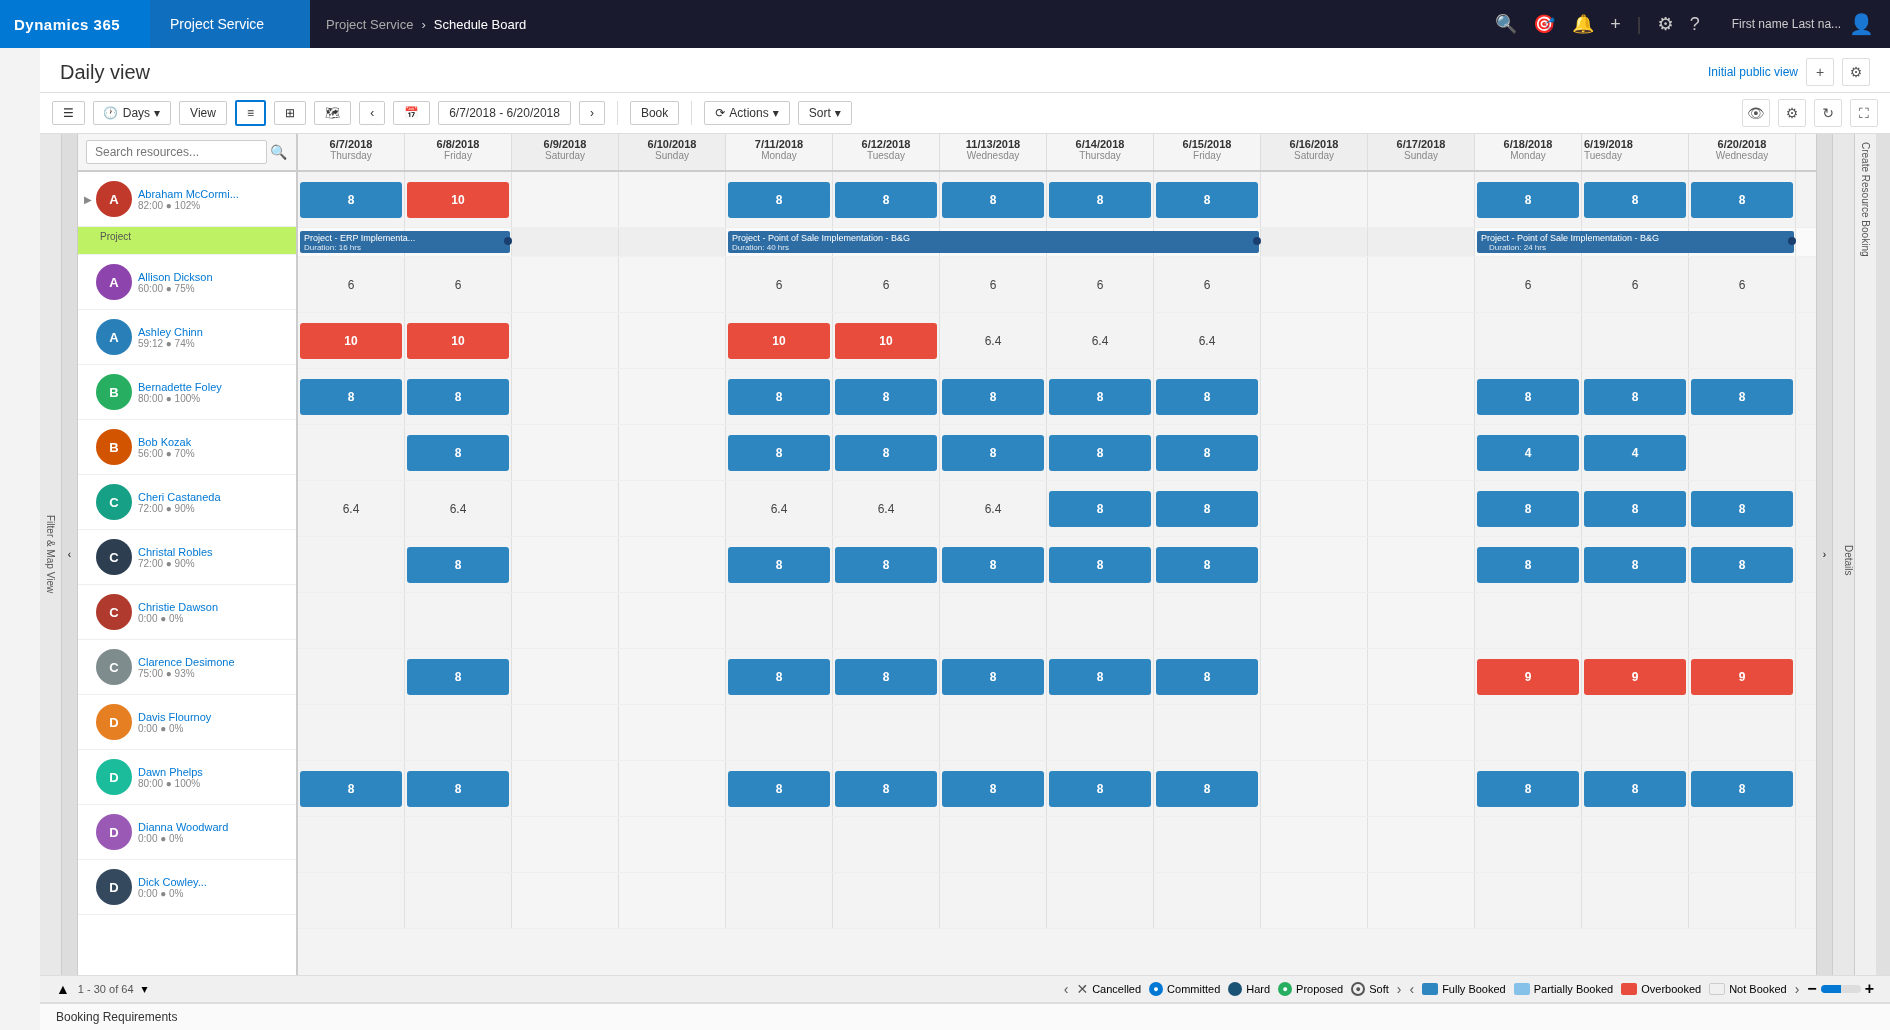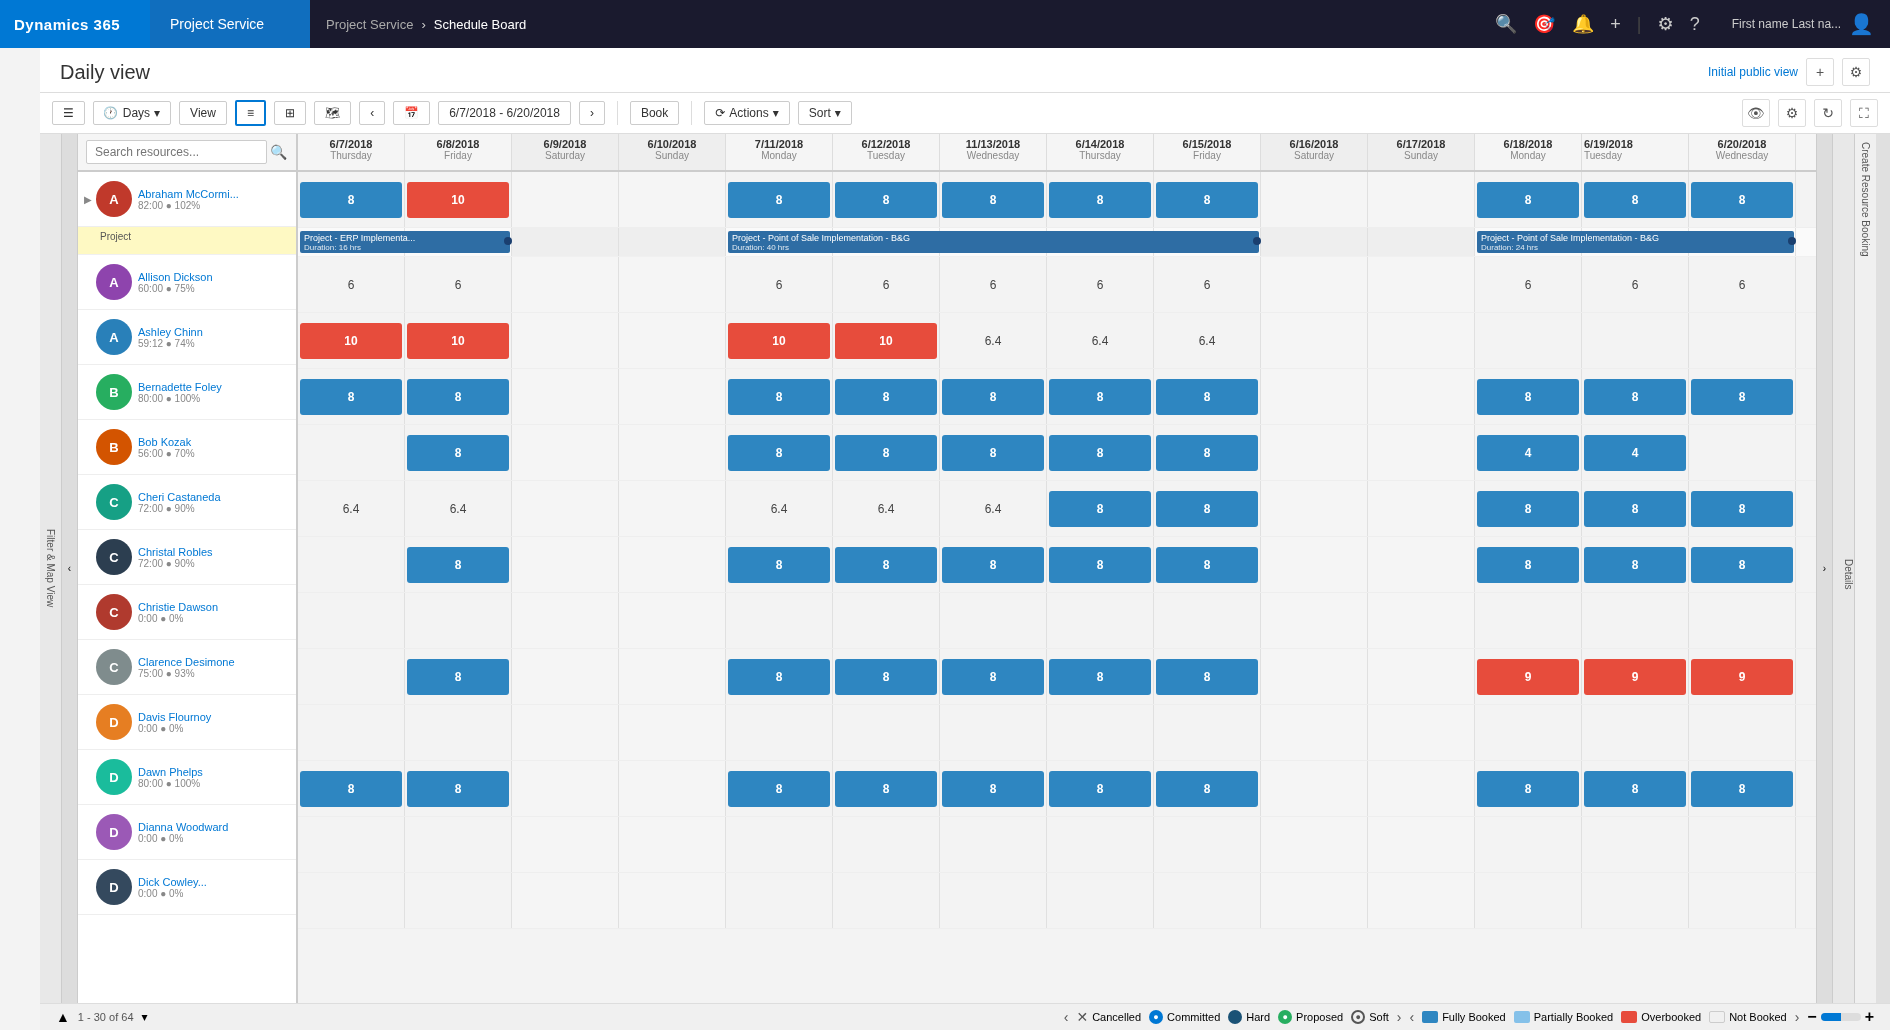--- a/index.html
+++ b/index.html
@@ -302,21 +302,21 @@
 
         <div style="width:220px;flex-shrink:0;border-right:2px solid #ccc;overflow-y:hidden;background:white;" id="resource-list">
         <div style="display: flex; align-items: center; padding: 4px 6px; border-bottom: 1px solid rgb(238, 238, 238); background: white; min-height: 55px; cursor: pointer;">
     <span style="font-size:10px;color:#888;margin-right:2px;width:10px;">▶</span>
     <div style="width:36px;height:36px;border-radius:50%;background:#c0392b;flex-shrink:0;margin-right:6px;display:flex;align-items:center;justify-content:center;color:white;font-size:13px;font-weight:600;">A</div>
     <div>
       <div style="font-size:11px;color:#0078d4;font-weight:500;">Abraham McCormi...</div>
       <div style="font-size:10px;color:#888;">82:00 ● 102%</div>
     </div>
   </div>
-            <div style="display: flex; align-items: center; padding: 2px 6px 10px 22px; border-bottom: 1px solid rgb(240, 240, 240); background: #fef9c3; min-height: 28px;">
+            <div style="display: flex; align-items: center; padding: 2px 6px 10px 22px; border-bottom: 1px solid rgb(240, 240, 240); background: #bef264; min-height: 28px;">
               <span style="font-size:10px;color:#555;">Project</span>
             </div>
             <div style="display: flex; align-items: center; padding: 4px 6px; border-bottom: 1px solid rgb(238, 238, 238); background: white; min-height: 55px; cursor: pointer;">
     <span style="font-size:10px;color:#888;margin-right:2px;width:10px;"></span>
     <div style="width:36px;height:36px;border-radius:50%;background:#8e44ad;flex-shrink:0;margin-right:6px;display:flex;align-items:center;justify-content:center;color:white;font-size:13px;font-weight:600;">A</div>
     <div>
       <div style="font-size:11px;color:#0078d4;font-weight:500;">Allison Dickson</div>
       <div style="font-size:10px;color:#888;">60:00 ● 75%</div>
     </div>
   </div>
@@ -467,21 +467,21 @@
                 <div style="font-size:8px;opacity:0.85;">Duration: 16 hrs</div>
               </div>
               <div style="position: absolute; left: 206px; top: 9px; width: 8px; height: 8px; background: rgb(26, 63, 111); border-radius: 50%; z-index: 6;"></div>
               <div style="position: absolute; left: 430px; top: 3px; width: 531px; height: 22px; background: rgb(46, 109, 164); color: white; font-size: 9px; padding: 1px 4px; border-radius: 2px; overflow: hidden; white-space: nowrap; z-index: 5; display: flex; flex-direction: column; justify-content: center;">
                 <div>Project - Point of Sale Implementation - B&amp;G</div>
                 <div style="font-size:8px;opacity:0.85;">Duration: 40 hrs</div>
               </div>
               <div style="position: absolute; left: 955px; top: 9px; width: 8px; height: 8px; background: rgb(26, 63, 111); border-radius: 50%; z-index: 6;"></div>
               <div style="position: absolute; left: 1179px; top: 3px; width: 317px; height: 22px; background: rgb(46, 109, 164); color: white; font-size: 9px; padding: 1px 4px; border-radius: 2px; overflow: hidden; white-space: nowrap; z-index: 5; display: flex; flex-direction: column; justify-content: center;">
                 <div>Project - Point of Sale Implementation - B&amp;G</div>
-                <div style="font-size:8px;opacity:0.85;">Duration: 24 hrs</div>
+                <div style="font-size:8px;opacity:0.85;margin-left:8px;">Duration: 24 hrs</div>
               </div>
               <div style="position: absolute; left: 1490px; top: 9px; width: 8px; height: 8px; background: rgb(26, 63, 111); border-radius: 50%; z-index: 6;"></div>
             </div>
             <div style="display: flex; align-items: center; border-bottom: 1px solid rgb(238, 238, 238); min-height: 55px; position: relative;">
               <div style="width: 107px; flex-shrink: 0; border-right: 1px solid rgb(224, 224, 224); display: flex; align-items: center; justify-content: center; min-height: 55px;">
                 <span style="font-size:12px;color:#444;">6</span>
               </div>
               <div style="width: 107px; flex-shrink: 0; border-right: 1px solid rgb(224, 224, 224); display: flex; align-items: center; justify-content: center; min-height: 55px;">
                 <span style="font-size:12px;color:#444;">6</span>
               </div>
@@ -908,14 +908,17 @@
     <div style="display:flex;align-items:center;gap:4px;">
       <span style="font-size:16px;cursor:pointer;font-weight:bold;">−</span>
       <div style="width:40px;height:8px;background:#ddd;border-radius:4px;overflow:hidden;">
         <div style="width:50%;height:100%;background:#0078d4;"></div>
       </div>
       <span style="font-size:16px;cursor:pointer;font-weight:bold;">+</span>
     </div>
 
   </div>
 
+  <div class="booking-req-bar">
+    <span>Booking Requirements</span>
+  </div>
 
 </div>
 
 </body></html>

